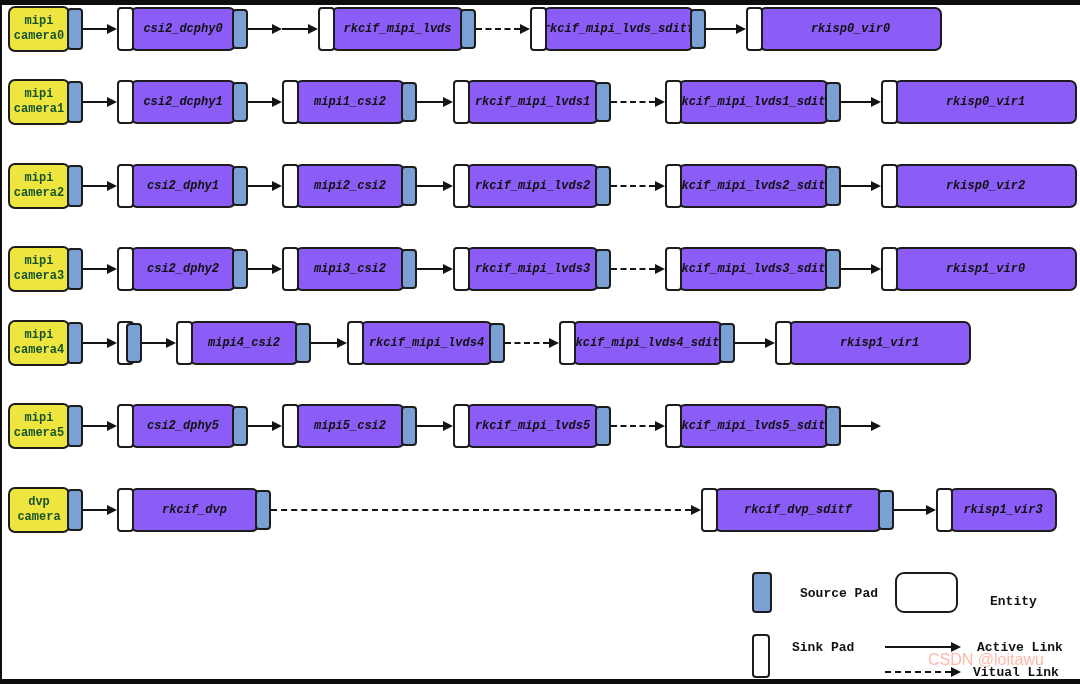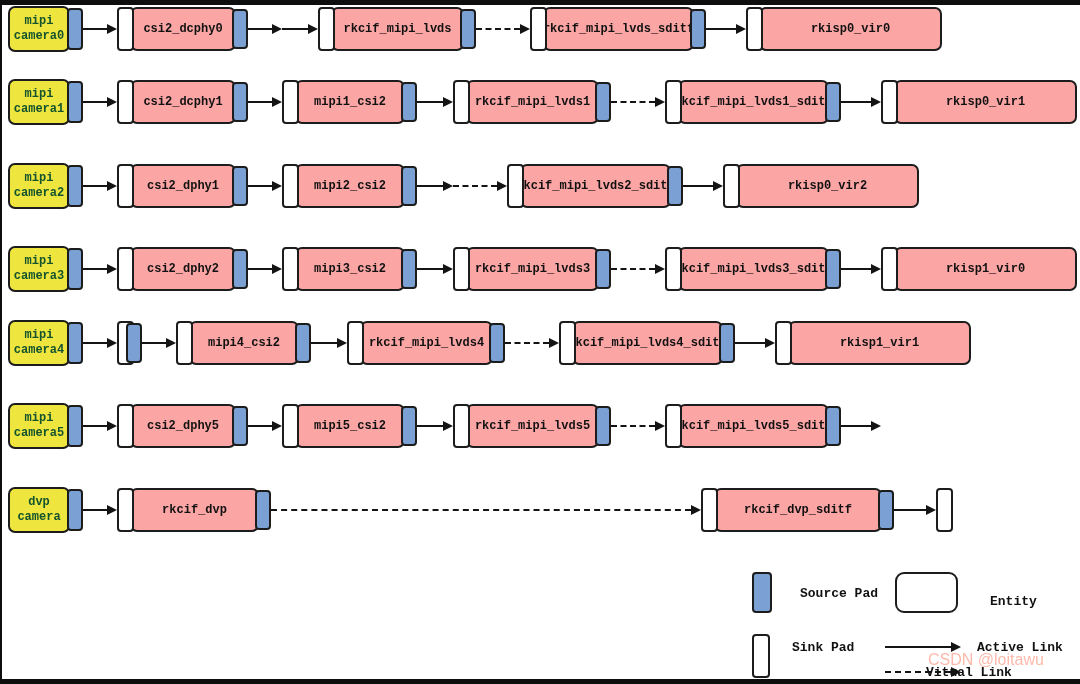--- a/index.html
+++ b/index.html
@@ -18,24 +18,24 @@
 
   .camera{display:flex;align-items:center;flex:none;}
   .cam-body{
     box-sizing:border-box;width:62px;height:46px;background:#eee63e;
     border:2px solid #1c1c1c;border-radius:7px;
     display:flex;flex-direction:column;align-items:center;justify-content:center;
     font-size:12px;font-weight:bold;line-height:1.25;color:#14532d;position:relative;z-index:1;
   }
   .entity{display:flex;align-items:center;flex:none;}
   .body{
-    box-sizing:border-box;height:44px;background:#fca5a5;border:2px solid #1c1c1c;border-radius:7px;
+    box-sizing:border-box;height:44px;background:#8b5cf6;border:2px solid #1c1c1c;border-radius:7px;
     display:flex;align-items:center;justify-content:center;
     font-size:12px;font-weight:bold;color:#111;white-space:nowrap;
-    position:relative;z-index:1;
+    position:relative;z-index:1;font-style:italic;
   }
   .pad{box-sizing:border-box;border:2px solid #1c1c1c;border-radius:4px;position:relative;z-index:2;flex:none;}
   .pad.sink{width:17px;height:44px;background:#ffffff;margin-right:-4px;}
   .pad.src{width:16px;height:40px;background:#7aa0d4;margin-left:-4px;}
   .camera .pad.src{height:42px;margin-left:-3px;}
 
   .b1{width:106px}.b2{width:110px}.b3{width:133px}.b4{width:151px}.b5{width:183px}
   .b-dvp{width:129px}.b-dvpsditf{width:168px}.b-vir3{width:108px}
 
   .arrow{display:flex;align-items:center;flex:none;height:12px;}
@@ -201,20 +201,25 @@
       </div>
     <div class="entity">
         <div class="pad sink"></div>
         <div class="body b2">mipi2_csi2</div>
         <div class="pad src"></div>
       </div>
     <div class="arrow aw3">
         <i class="shaft"></i>
         <i class="head"></i>
       </div>
+    <div class="entity">
+        <div class="pad sink"></div>
+        <div class="body b3">rkcif_mipi_lvds2</div>
+        <div class="pad src"></div>
+      </div>
     <div class="arrow dashed awd">
         <i class="shaft"></i>
         <i class="head"></i>
       </div>
     <div class="entity">
         <div class="pad sink"></div>
         <div class="body b4">rkcif_mipi_lvds2_sditf</div>
         <div class="pad src"></div>
       </div>
     <div class="arrow aw4">
@@ -409,34 +414,35 @@
         <div class="pad sink"></div>
         <div class="body b-dvpsditf">rkcif_dvp_sditf</div>
         <div class="pad src"></div>
       </div>
     <div class="arrow aw5">
         <i class="shaft"></i>
         <i class="head"></i>
       </div>
     <div class="entity">
         <div class="pad sink"></div>
+        <div class="body b-vir3">rkisp1_vir3</div>
       </div>
   </div>
 
   <div class="lg-srcpad"></div>
   <div class="lg-label" style="left:800px;top:586px;">Source Pad</div>
   <div class="lg-entity"></div>
   <div class="lg-label" style="left:990px;top:586px;margin-top:8px;">Entity</div>
   <div class="lg-sinkpad"></div>
   <div class="lg-label" style="left:792px;top:640px;">Sink Pad</div>
   <div class="arrow lg-arrow lg-active">
       <i class="shaft"></i>
       <i class="head"></i>
     </div>
   <div class="lg-label" style="left:977px;top:640px;">Active Link</div>
   <div class="arrow dashed lg-arrow lg-virtual">
       <i class="shaft"></i>
       <i class="head"></i>
     </div>
-  <div class="lg-label" style="left:926px;top:665px;">Vitual Link</div>
+  <div class="lg-label" style="left:973px;top:665px;">Vitual Link</div>
 
   <div class="watermark">CSDN @loitawu</div>
 </div>
 
 </body></html>

